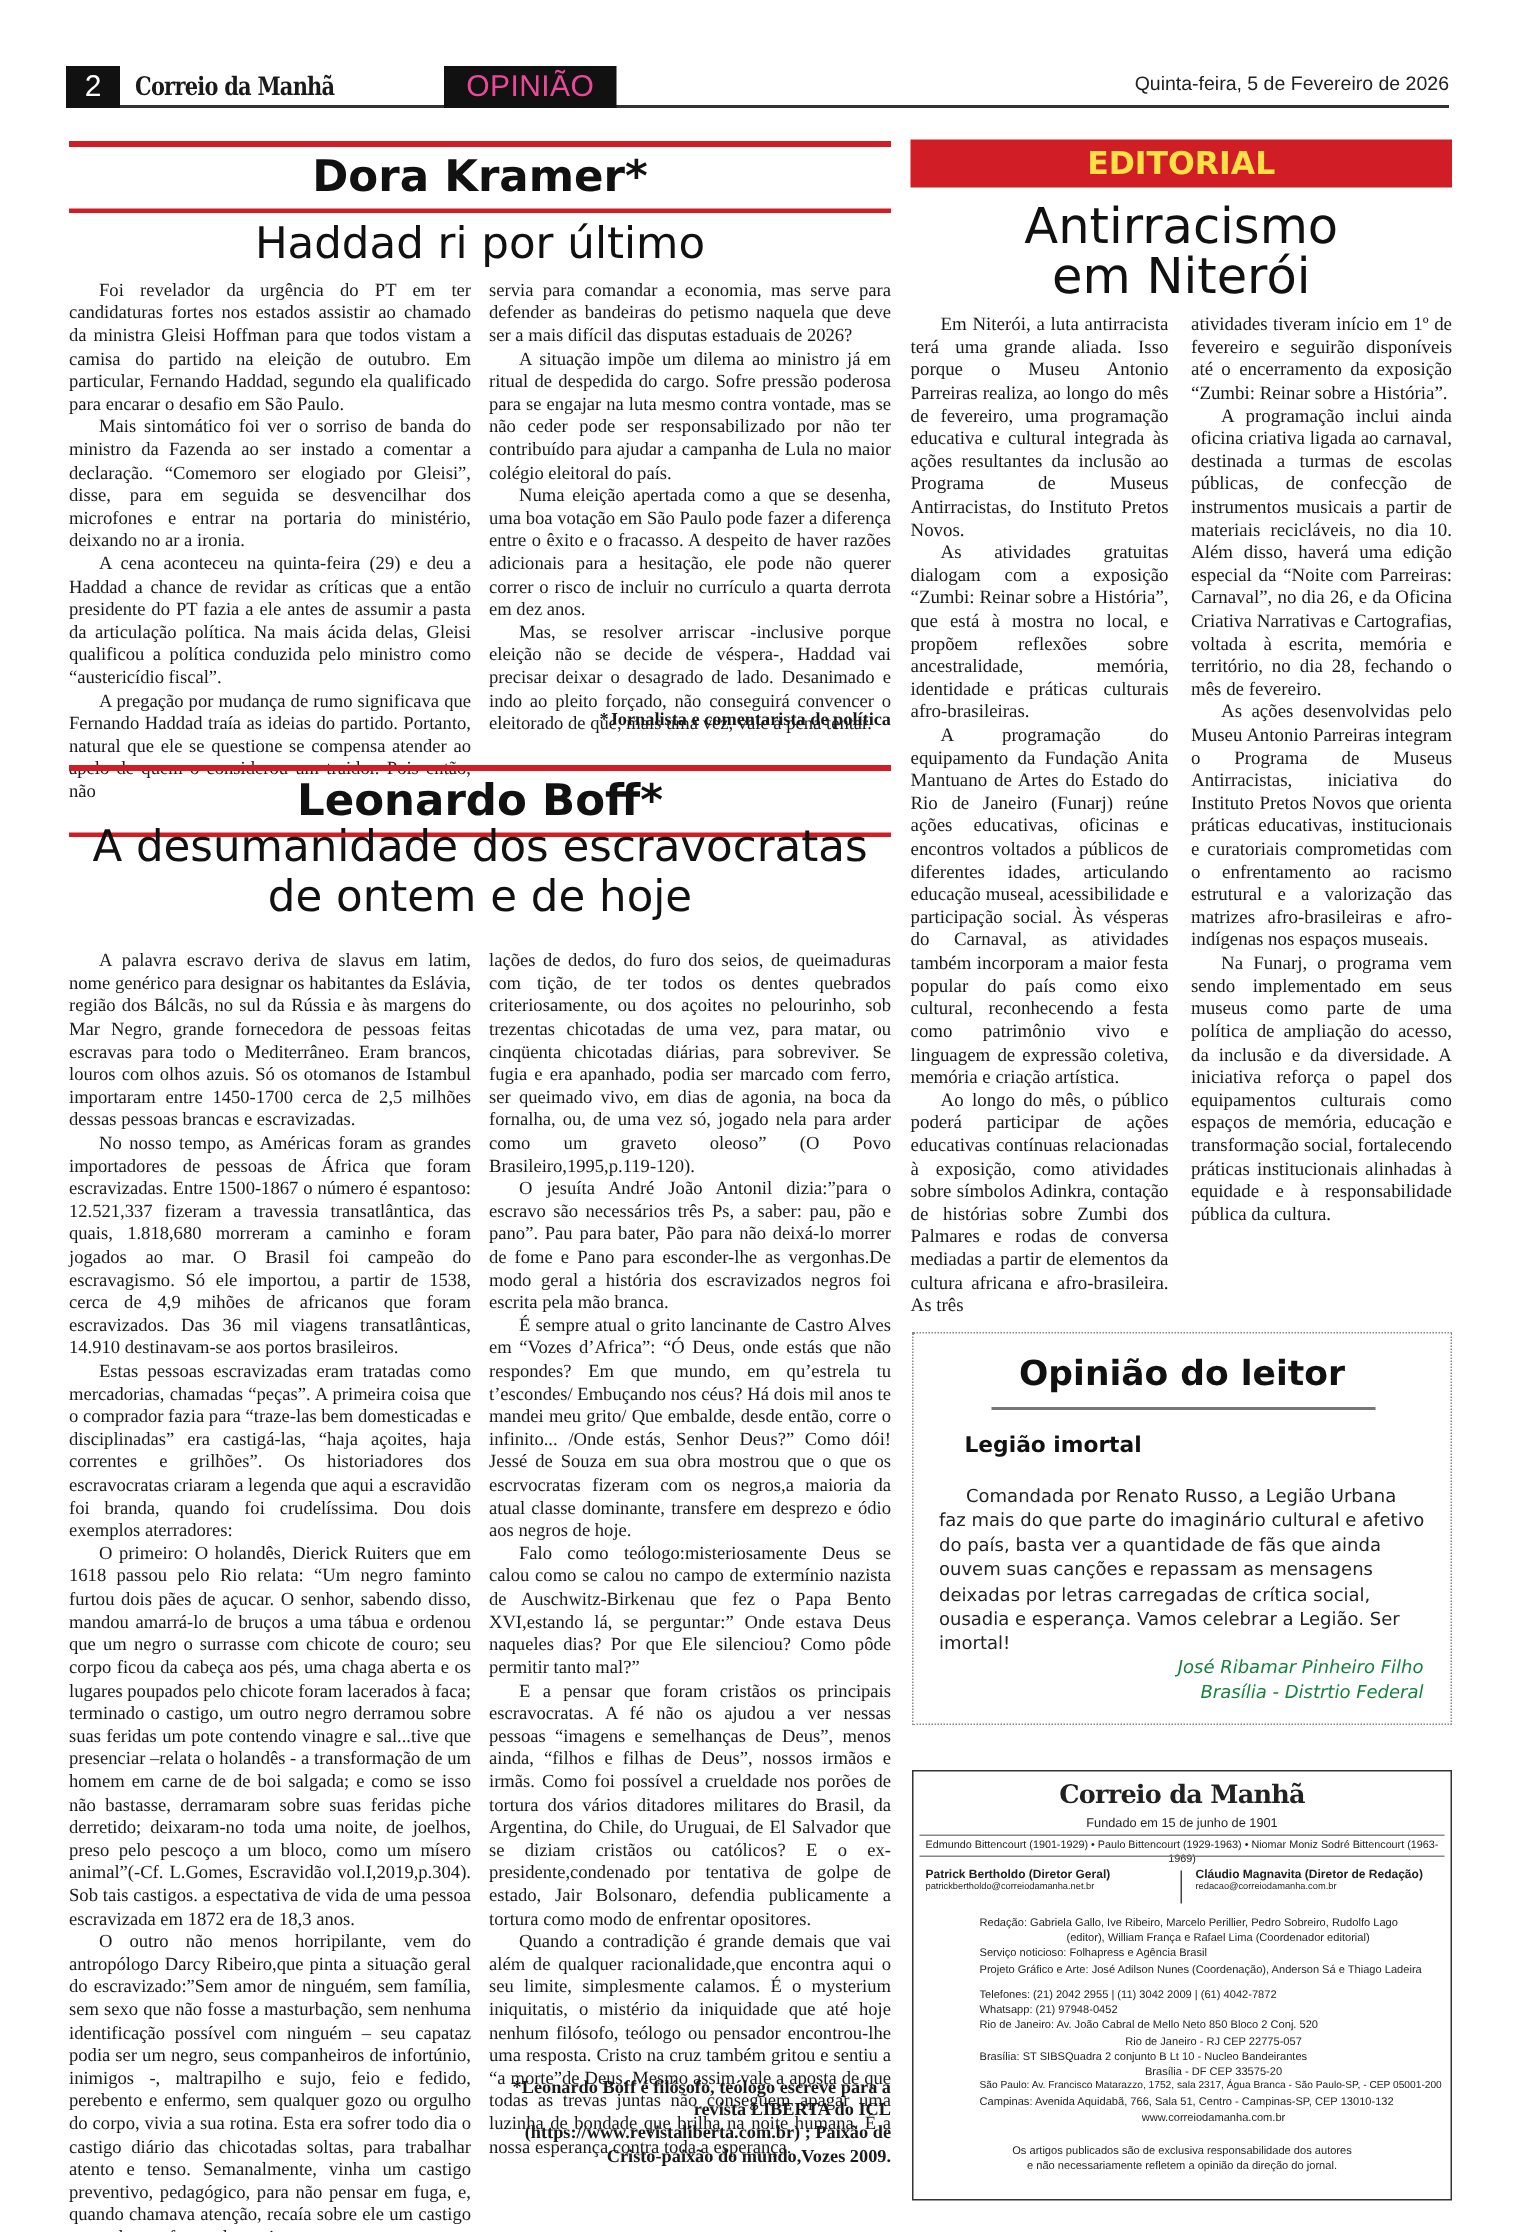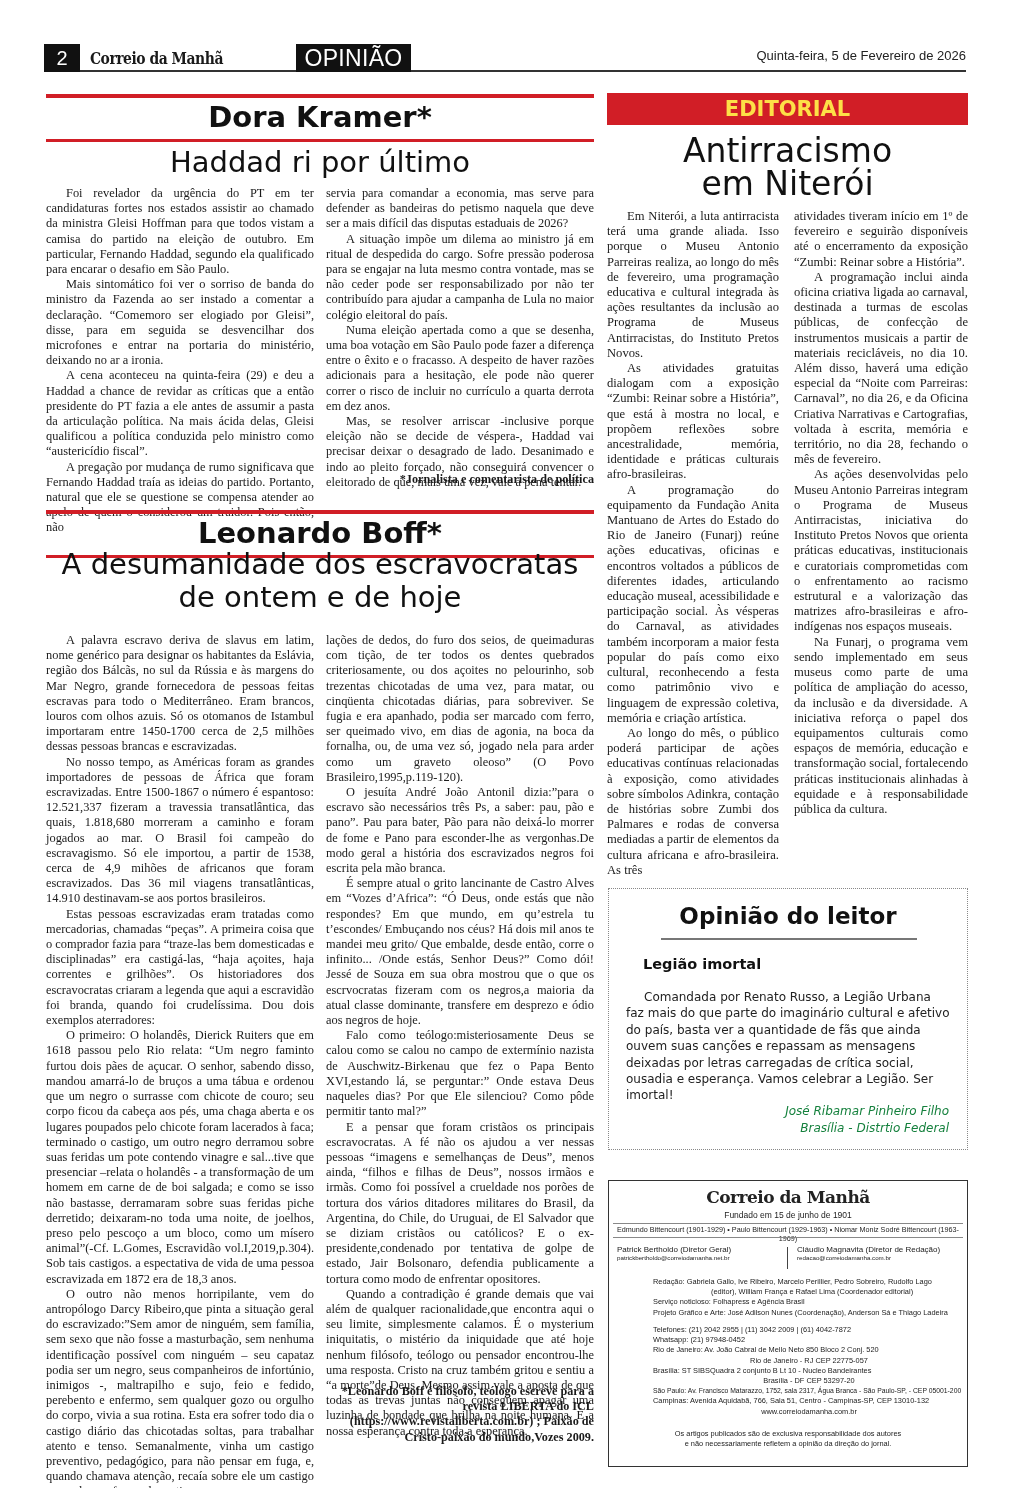--- a/index.html
+++ b/index.html
@@ -3,21 +3,21 @@
 <meta charset="utf-8">
 <style>
   * { box-sizing: border-box; margin: 0; padding: 0; }
   body { width: 1010px; height: 1488px; background: #ffffff; color: #1a1a1a; position: relative; overflow: hidden; font-family: "Liberation Serif", serif; }
   .abs { position: absolute; }
 
   
   .top-bar { left: 44px; top: 44px; width: 922px; height: 28px; border-bottom: 2px solid #333; }
   .page-num { left: 44px; top: 44px; width: 36px; height: 28px; background: #111; color: #fff; font-family: "Liberation Sans", sans-serif; font-size: 20px; line-height: 28px; text-align: center; }
   .brand { left: 90px; top: 44px; height: 28px; font-family: "DejaVu Serif", serif; font-weight: bold; font-size: 17px; line-height: 28px; letter-spacing: -0.6px; transform: scaleX(0.82); transform-origin: left; }
-  .section-tag { left: 296px; top: 44px; width: 115px; height: 28px; background: #111; color: #ffffff; font-family: "Liberation Sans", sans-serif; font-size: 23px; line-height: 28px; text-align: center; letter-spacing: 0.3px; }
+  .section-tag { left: 296px; top: 44px; width: 115px; height: 28px; background: #111; color: #ec4899; font-family: "Liberation Sans", sans-serif; font-size: 20px; line-height: 28px; text-align: center; letter-spacing: 0.3px; }
   .date { right: 44px; top: 48px; font-family: "Liberation Sans", sans-serif; font-size: 13px; color: #222; }
 
   
   .red-rule { height: 4px; background: #d11e26; }
 
   
   .author { font-family: "DejaVu Sans", sans-serif; font-weight: bold; font-size: 29px; text-align: center; color: #111; }
   .headline { font-family: "DejaVu Sans", sans-serif; font-size: 29px; text-align: center; color: #111; line-height: 33px; }
 
   .col { font-size: 12.4px; line-height: 15.2px; text-align: justify; hyphens: auto; }
@@ -38,21 +38,21 @@
   .reader-body p { text-indent: 18px; }
   .reader-sig { right: 18px; top: 214px; text-align: right; font-family: "DejaVu Sans", sans-serif; font-style: italic; font-size: 12px; line-height: 17px; color: #15803d; }
 
   
   .exp { left: 608px; top: 1180px; width: 360px; height: 287px; border: 1.5px solid #333; font-family: "Liberation Sans", sans-serif; color: #222; }
   .exp-brand { left: 0; top: 6px; width: 100%; text-align: center; font-family: "DejaVu Serif", serif; font-weight: bold; font-size: 17px; letter-spacing: -0.5px; }
   .exp-founded { left: 0; top: 29px; width: 100%; text-align: center; font-size: 8.5px; }
   .exp-line { left: 4px; width: 350px; height: 1px; background: #888; }
   .exp-founders { left: 0; top: 44px; width: 100%; text-align: center; font-size: 7.2px; }
   .exp-dir { font-size: 8px; }
-  .exp-dir .name { font-weight: normal; }
+  .exp-dir .name { font-weight: bold; }
   .exp-dir .mail { font-size: 6.2px; }
   .exp-vdiv { left: 178px; top: 66px; width: 1px; height: 22px; background: #444; }
   .exp-small { font-size: 7.4px; line-height: 10.2px; }
   .exp-center { text-align: center; }
 </style>
 </head>
 <body>
 
 <div class="abs top-bar"></div>
 <div class="abs page-num">2</div>
@@ -158,21 +158,21 @@
     <div>Serviço noticioso: Folhapress e Agência Brasil</div>
     <div>Projeto Gráfico e Arte: José Adilson Nunes (Coordenação), Anderson Sá e Thiago Ladeira</div>
   </div>
 
   <div class="abs exp-small" style="left:44px;top:144px;width:312px;">
     <div>Telefones: (21) 2042 2955 | (11) 3042 2009 | (61) 4042-7872</div>
     <div>Whatsapp: (21) 97948-0452</div>
     <div>Rio de Janeiro: Av. João Cabral de Mello Neto 850 Bloco 2 Conj. 520</div>
     <div class="exp-center">Rio de Janeiro - RJ CEP 22775-057</div>
     <div>Brasília: ST SIBSQuadra 2 conjunto B Lt 10 - Nucleo Bandeirantes</div>
-    <div class="exp-center">Brasília - DF CEP 53297-20</div>
+    <div class="exp-center">Brasília - DF CEP 33575-20</div>
     <div style="font-size:6.8px;white-space:nowrap;">São Paulo: Av. Francisco Matarazzo, 1752, sala 2317, Água Branca - São Paulo-SP, - CEP 05001-200</div>
     <div>Campinas: Avenida Aquidabã, 766, Sala 51, Centro - Campinas-SP, CEP 13010-132</div>
     <div class="exp-center">www.correiodamanha.com.br</div>
   </div>
 
   <div class="abs exp-small exp-center" style="left:0;top:248px;width:100%;">
     <div>Os artigos publicados são de exclusiva responsabilidade dos autores</div>
     <div>e não necessariamente refletem a opinião da direção do jornal.</div>
   </div>
 </div>

